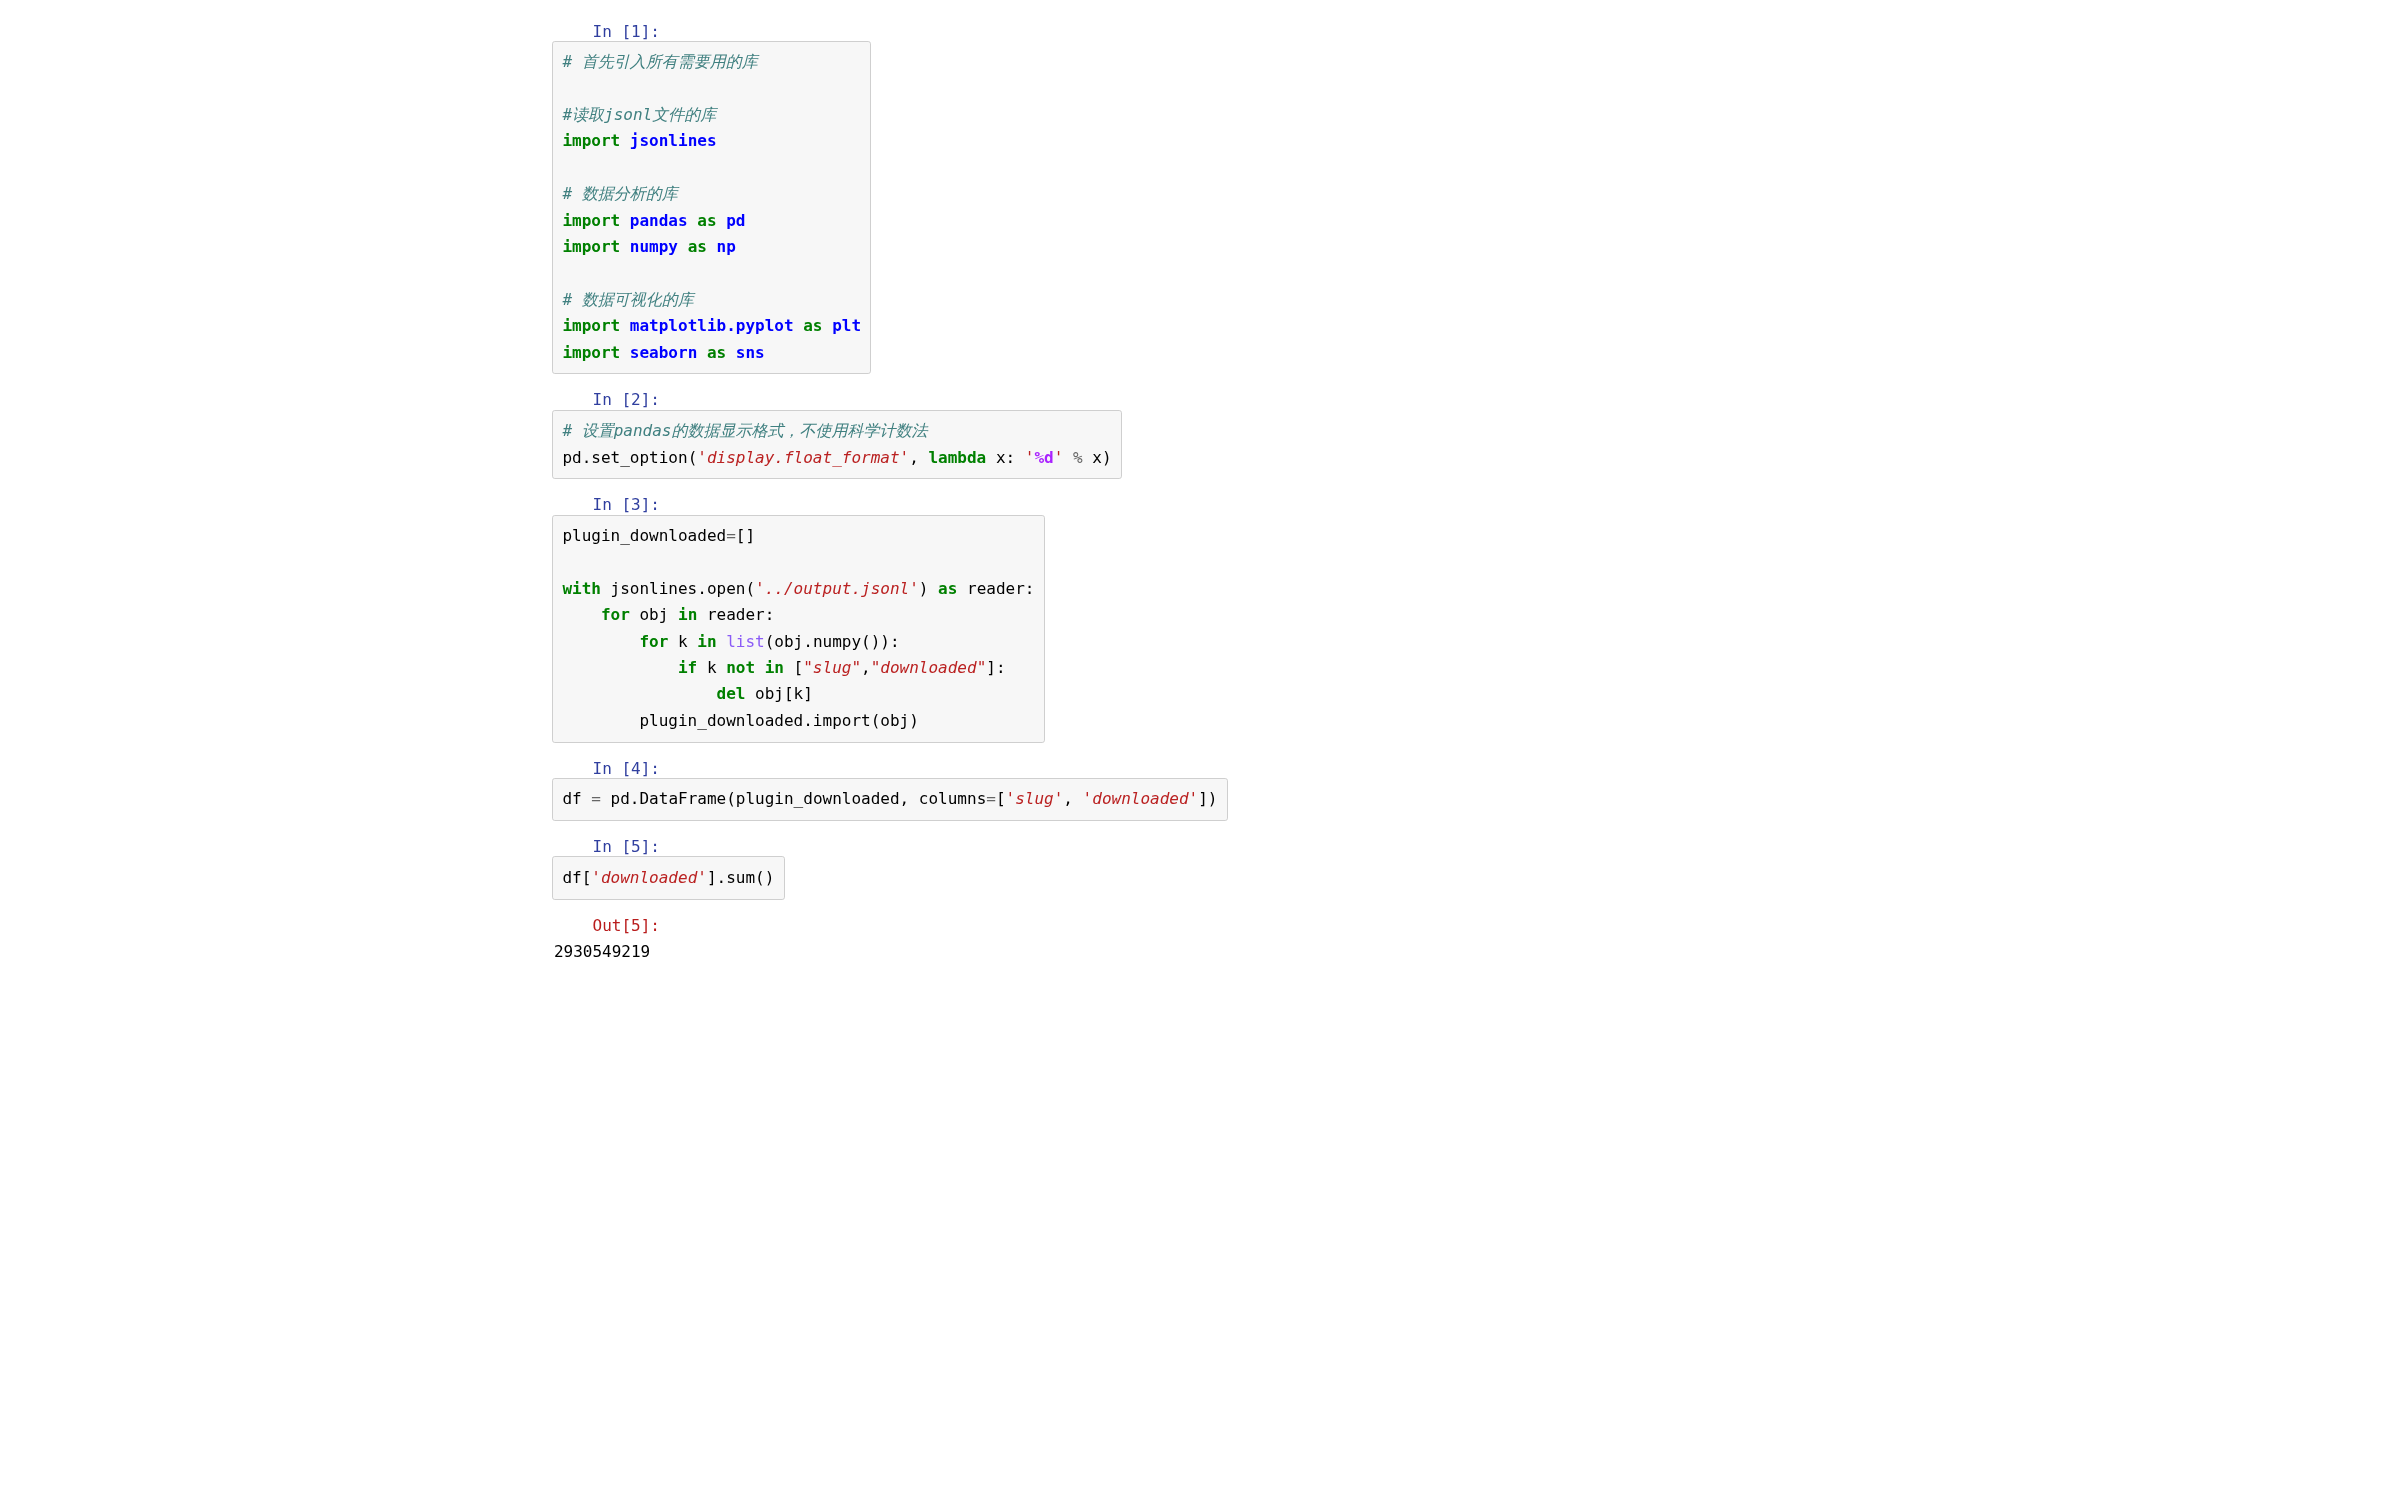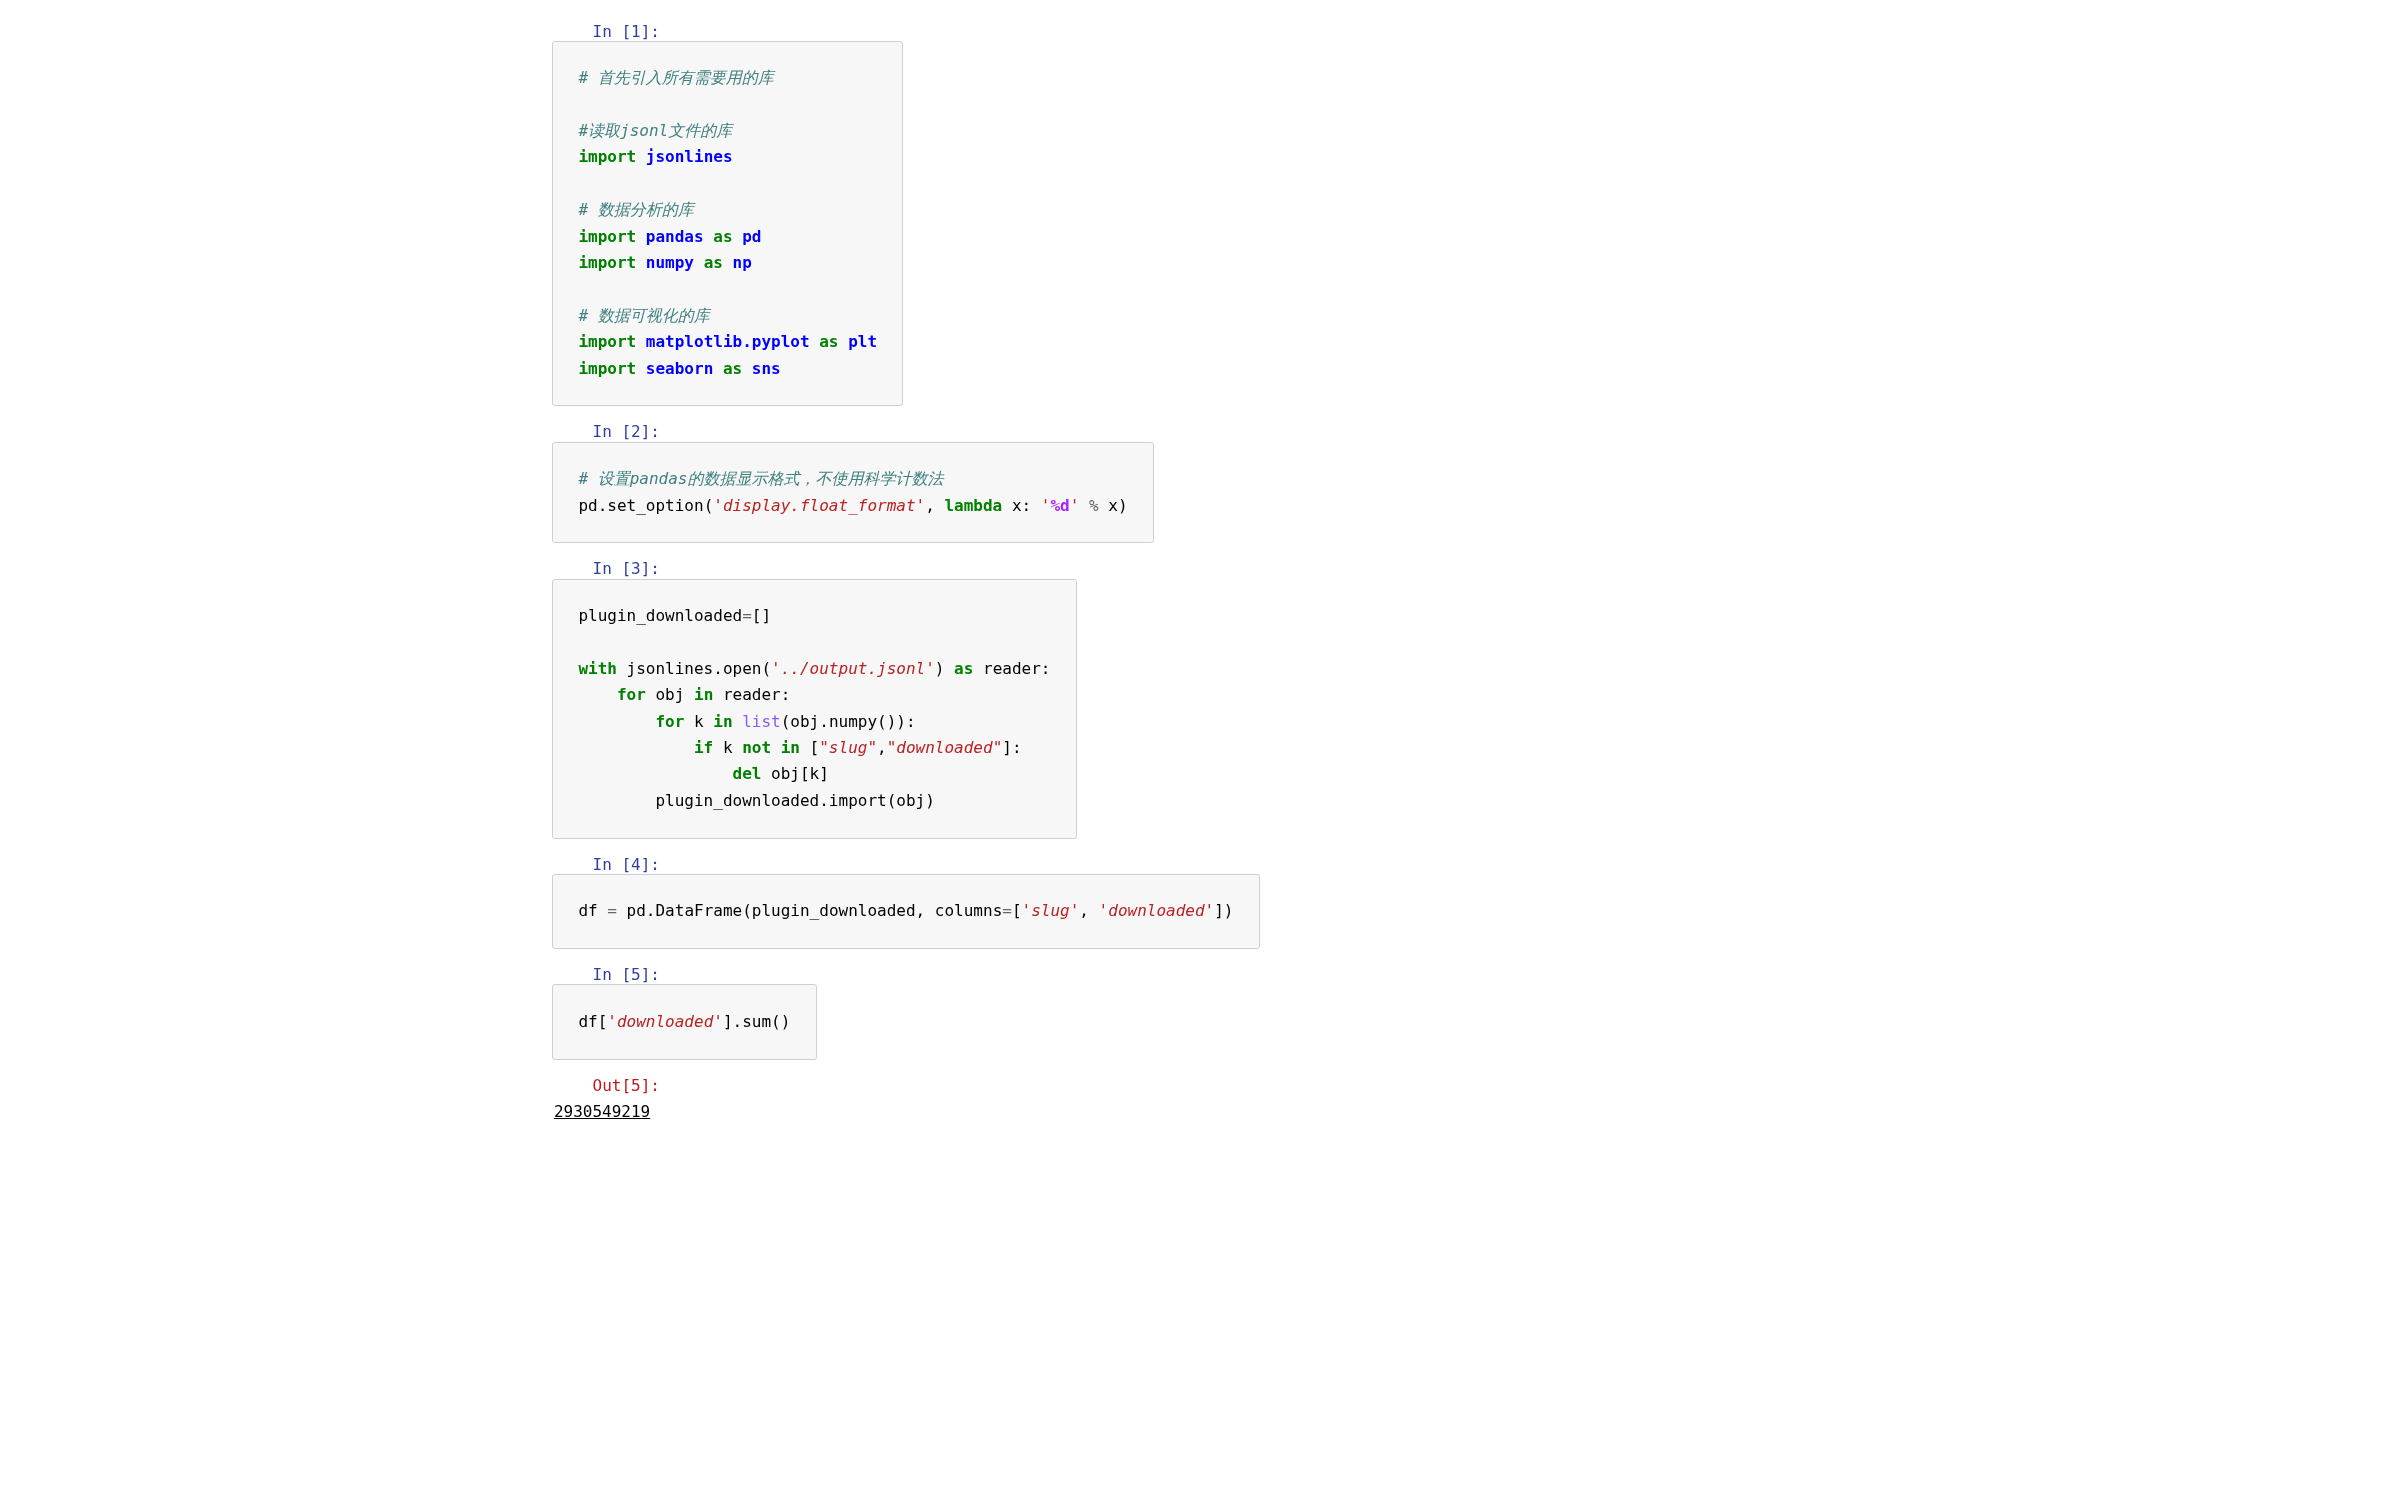--- a/index.html
+++ b/index.html
@@ -37,21 +37,21 @@
   .input-area, .output-area {
     flex: 1 1 auto;
   }
   .input-area {
     border: 0.9px solid #cfcfcf;
     border-radius: 2.8px;
     background: #f7f7f7;
     padding: 7.5px 9.4px;
   }
   pre.code {
-    margin: 16px;
+    margin: 0;
     padding: 0;
     font-family: "Menlo", "Monaco", "Consolas", monospace;
     font-size: 16px;
     line-height: 1.65;
     white-space: pre;
     color: #000;
   }
   .tok-comment   { color: #408080; font-style: italic; }
   .tok-keyword   { color: #008000; font-weight: bold; }
   .tok-module    { color: #0000FF; font-weight: bold; }
@@ -60,21 +60,20 @@
   .tok-builtin   { color: #8b5cf6; }
   .tok-purple    { color: #AA22FF; font-weight: bold; }
   .output-area {
     padding: 6.6px 1.9px 3.7px 1.9px;
   }
   .output-text {
     font-family: "Menlo", "Monaco", "Consolas", monospace;
     font-size: 16px;
     color: #000;
     white-space: pre;
-    text-decoration: underline;
   }
 </style>
 </head>
 <body>
 
 <div class="notebook" id="notebook-root">
     <div class="cell">
       <div class="prompt in">In [1]:</div>
       <div class="input-area">
         <pre class="code"><span class="tok-comment"># 首先引入所有需要用的库</span>

